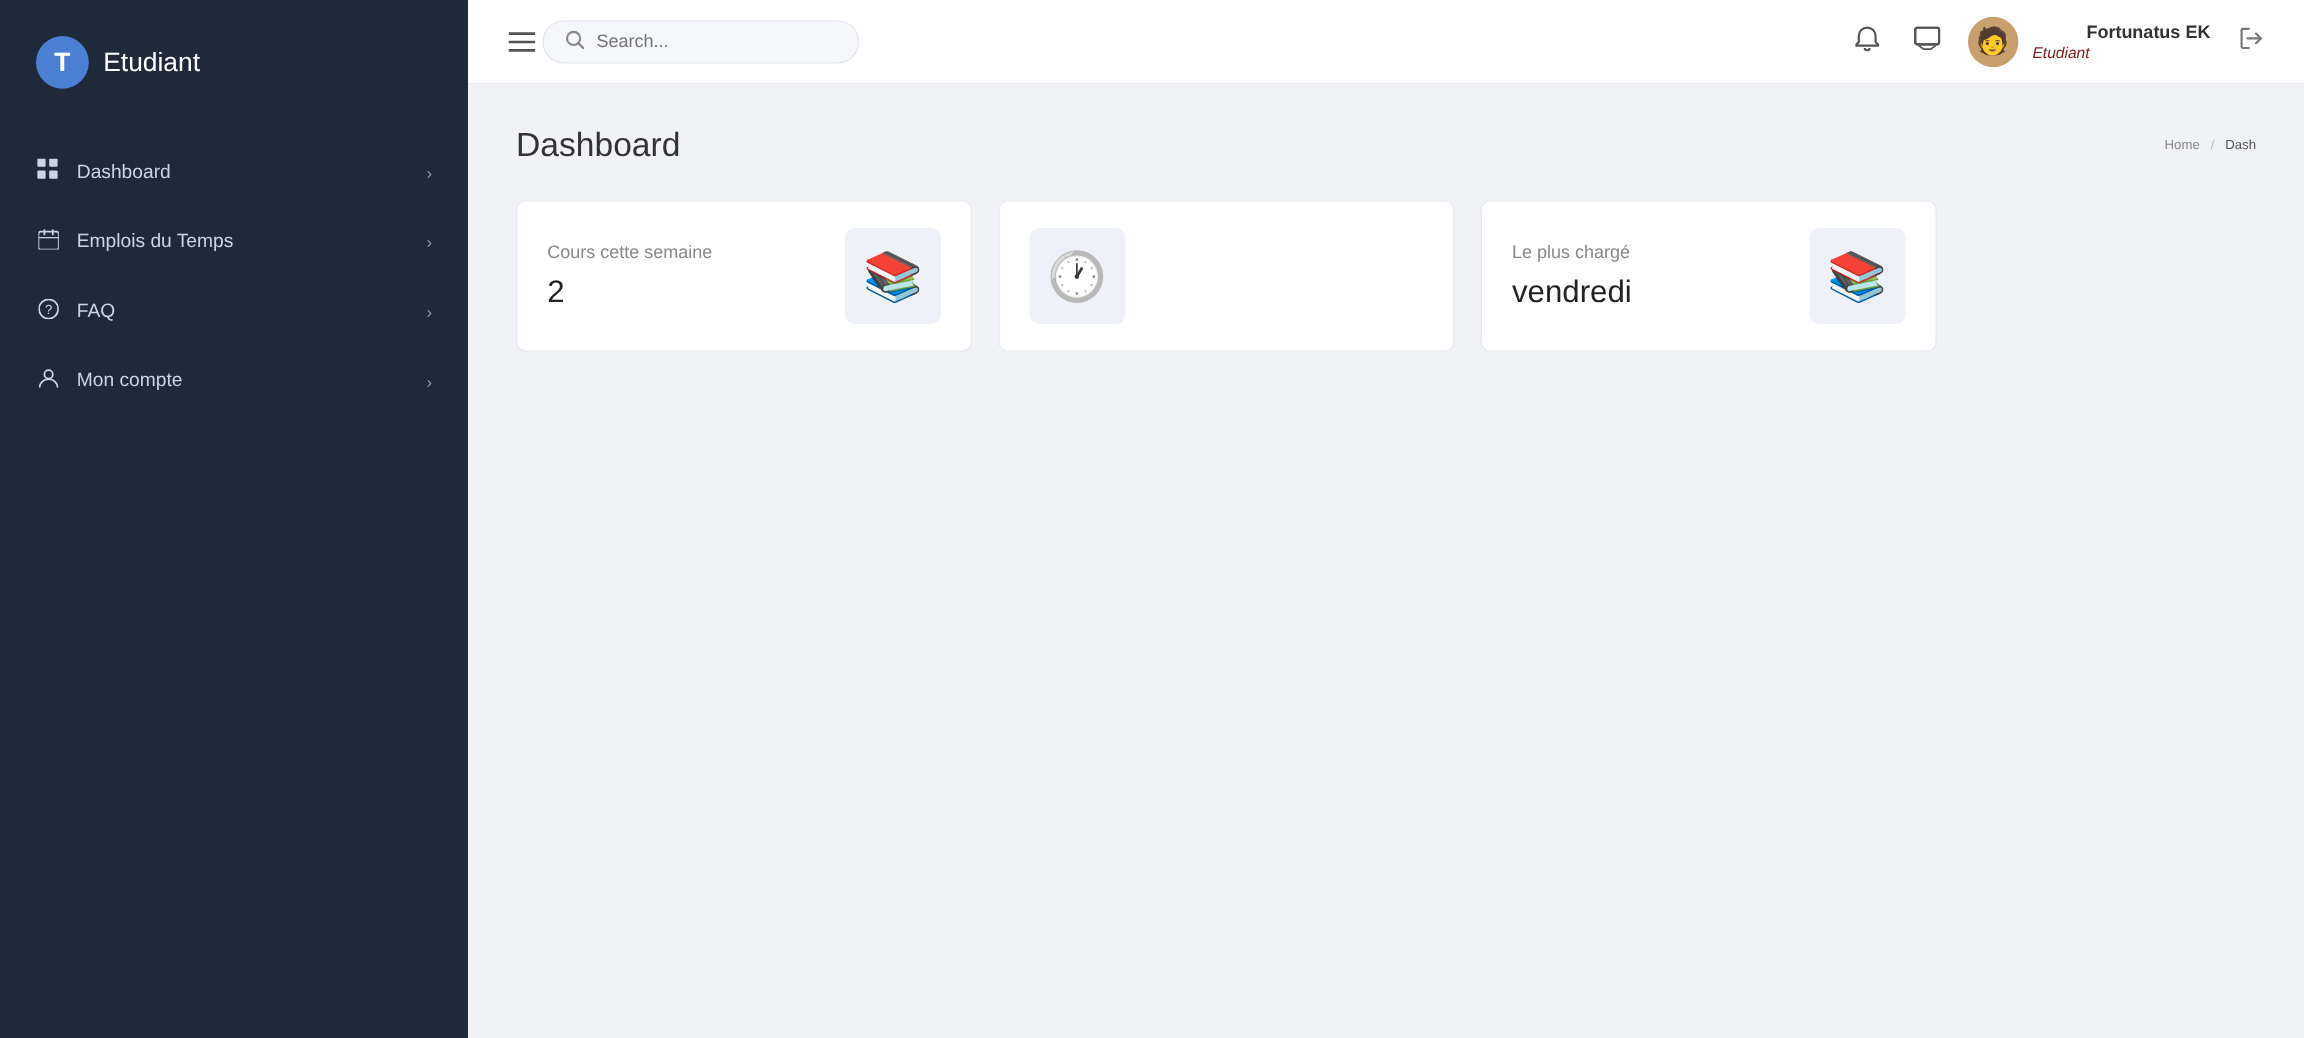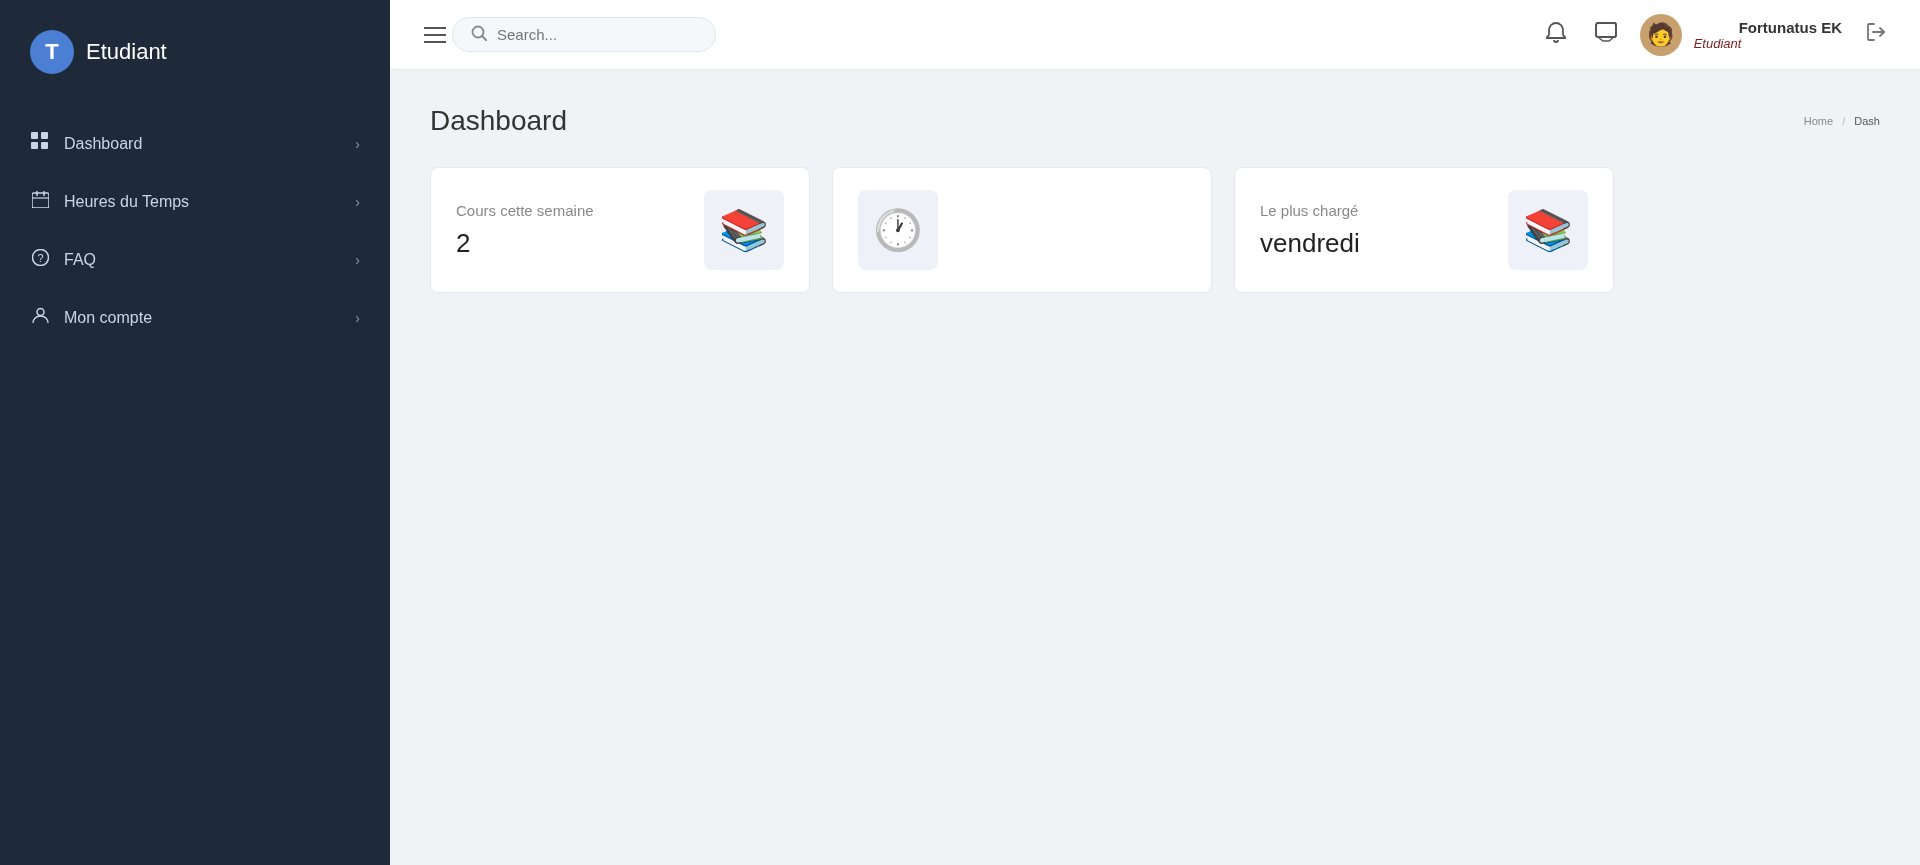--- a/index.html
+++ b/index.html
@@ -321,21 +321,21 @@
     <div class="sidebar-item">
       <div class="sidebar-item-left">
         <span class="sidebar-item-icon">
           <svg width="17" height="17" viewBox="0 0 17 17" fill="currentColor">
             <rect x="0" y="2" width="17" height="15" rx="2" fill="none" stroke="currentColor" stroke-width="1.5"></rect>
             <line x1="5" y1="0" x2="5" y2="5" stroke="currentColor" stroke-width="1.5"></line>
             <line x1="12" y1="0" x2="12" y2="5" stroke="currentColor" stroke-width="1.5"></line>
             <line x1="0" y1="7" x2="17" y2="7" stroke="currentColor" stroke-width="1.2"></line>
           </svg>
         </span>
-        <span>Heures du Temps</span>
+        <span>Emplois du Temps</span>
       </div>
       <span class="sidebar-chevron">›</span>
     </div>
 
     <div class="sidebar-item">
       <div class="sidebar-item-left">
         <span class="sidebar-item-icon">
           <svg width="17" height="17" viewBox="0 0 17 17" fill="currentColor">
             <circle cx="8.5" cy="8.5" r="8" fill="none" stroke="currentColor" stroke-width="1.5"></circle>
             <text x="8.5" y="13" text-anchor="middle" font-size="11" fill="currentColor">?</text>

